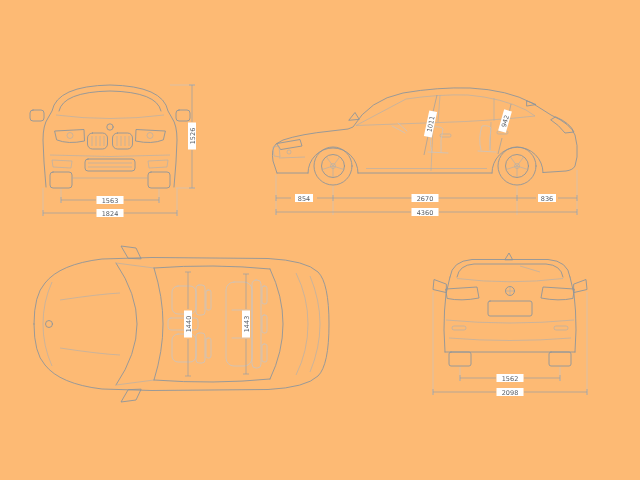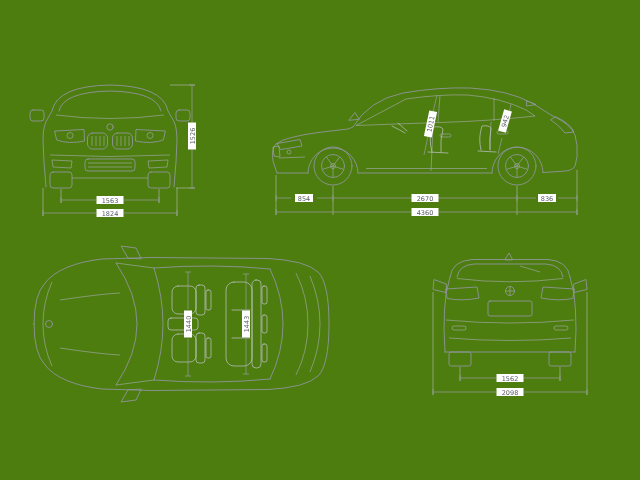--- a/index.html
+++ b/index.html
@@ -1,16 +1,16 @@
 <!DOCTYPE html>
 <html><head>
 <meta charset="utf-8">
 <style>
   html,body{margin:0;padding:0;background:#ffffff;}
-  .page{position:relative;width:640px;height:480px;background:#4d7c0f;overflow:hidden;
+  .page{position:relative;width:640px;height:480px;background:#fdba74;overflow:hidden;
         font-family:"DejaVu Sans", sans-serif;}
   svg{display:block;}
   .car{stroke:#8f959b;fill:none;stroke-width:.9;stroke-linecap:round;stroke-linejoin:round;}
   .thin{stroke:#a9aeb4;fill:none;stroke-width:.6;}
   .int{stroke:#c2c6cb;fill:none;stroke-width:.7;stroke-linecap:round;}
   .dim{stroke:#989da3;fill:none;stroke-width:.7;}
   .ext{stroke:#c4c8cd;fill:none;stroke-width:.55;}
   .lblbg{fill:#ffffff;stroke:none;}
   text.num{font:6.5px "DejaVu Sans", sans-serif;fill:#565b61;text-anchor:middle;}
 </style>

